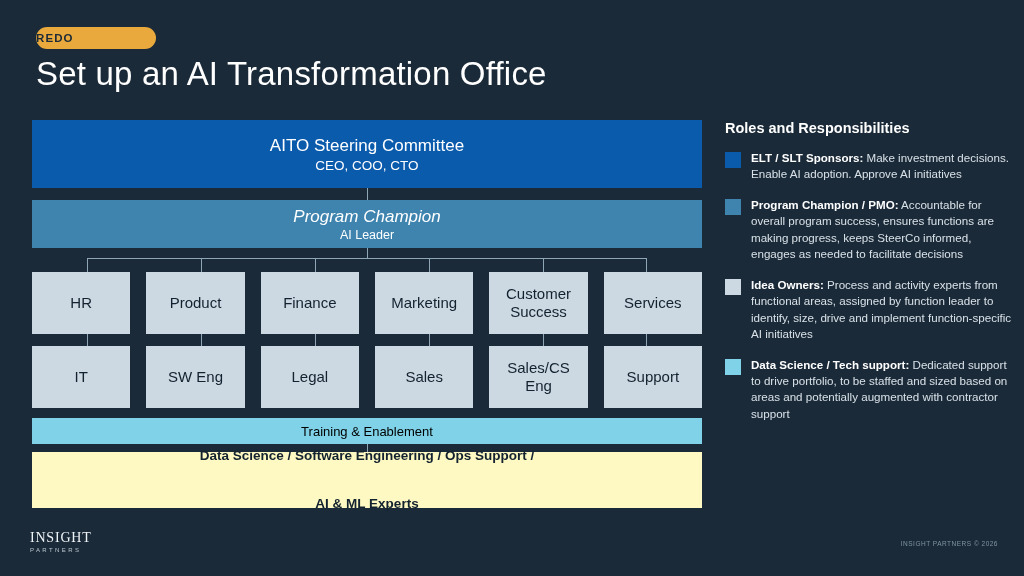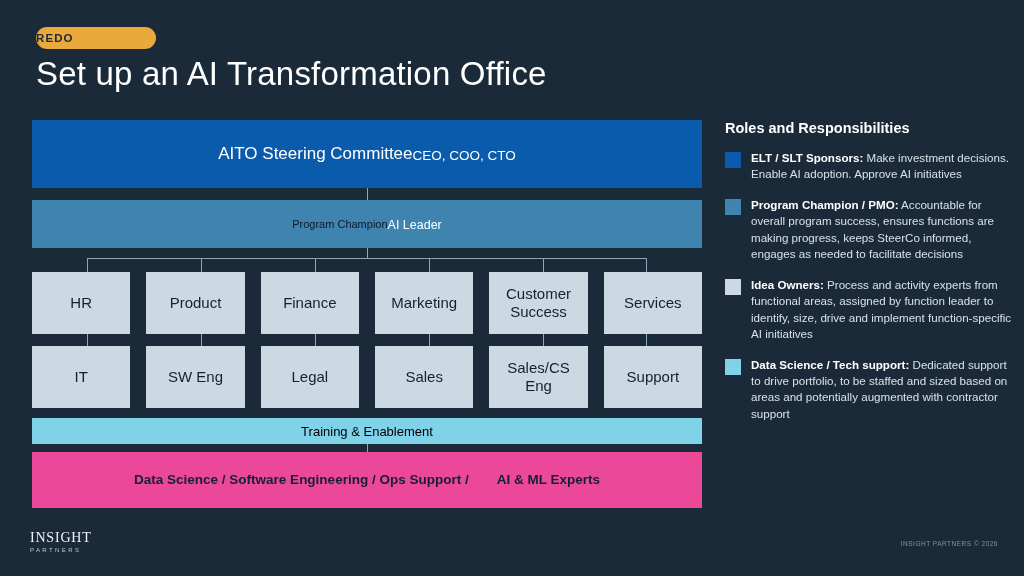--- a/index.html
+++ b/index.html
@@ -28,43 +28,43 @@
     font-size:33px;font-weight:300;color:#ffffff;letter-spacing:0.2px;
     white-space:nowrap;
   }
 
   
   .chart{position:absolute;left:32px;top:120px;width:670px;}
 
   .bar{
     box-sizing:border-box;
     width:100%;
-    display:flex;
+    display:flex;flex-direction:column;
     align-items:center;justify-content:center;
     text-align:center;
   }
   .bar-steerco{
     height:68px;background:#0b5bad;
   }
   .bar-steerco .l1{font-size:17px;color:#fff;}
   .bar-steerco .l2{font-size:13.5px;color:#fff;margin-top:2px;}
 
   .bar-champion{
     height:48px;background:#3e84af;
   }
-  .bar-champion .l1{font-size:11px;color:#0f172a;}
+  .bar-champion .l1{font-size:17px;color:#ffffff;font-style:italic;}
   .bar-champion .l2{font-size:12.5px;color:#fff;margin-top:1px;}
 
   .bar-training{
     height:26px;background:#7fd2e8;
   }
   .bar-training .l1{font-size:13px;color:#000000;}
 
   .bar-ds{
-    height:56px;background:#ec4899;gap:28px;
+    height:56px;background:#fef9c3;gap:28px;
   }
   .bar-ds .l1,.bar-ds .l2{font-size:13.5px;color:#13222f;font-weight:bold;line-height:1.45;}
   .connector-row{position:relative;height:24px;}
   .connector-row .stem{
     position:absolute;left:50%;top:0;width:1px;height:10px;background:#8fa6b6;
   }
   .connector-row .hbar{
     position:absolute;top:10px;height:1px;background:#8fa6b6;
   }
   .connector-row .drop{

